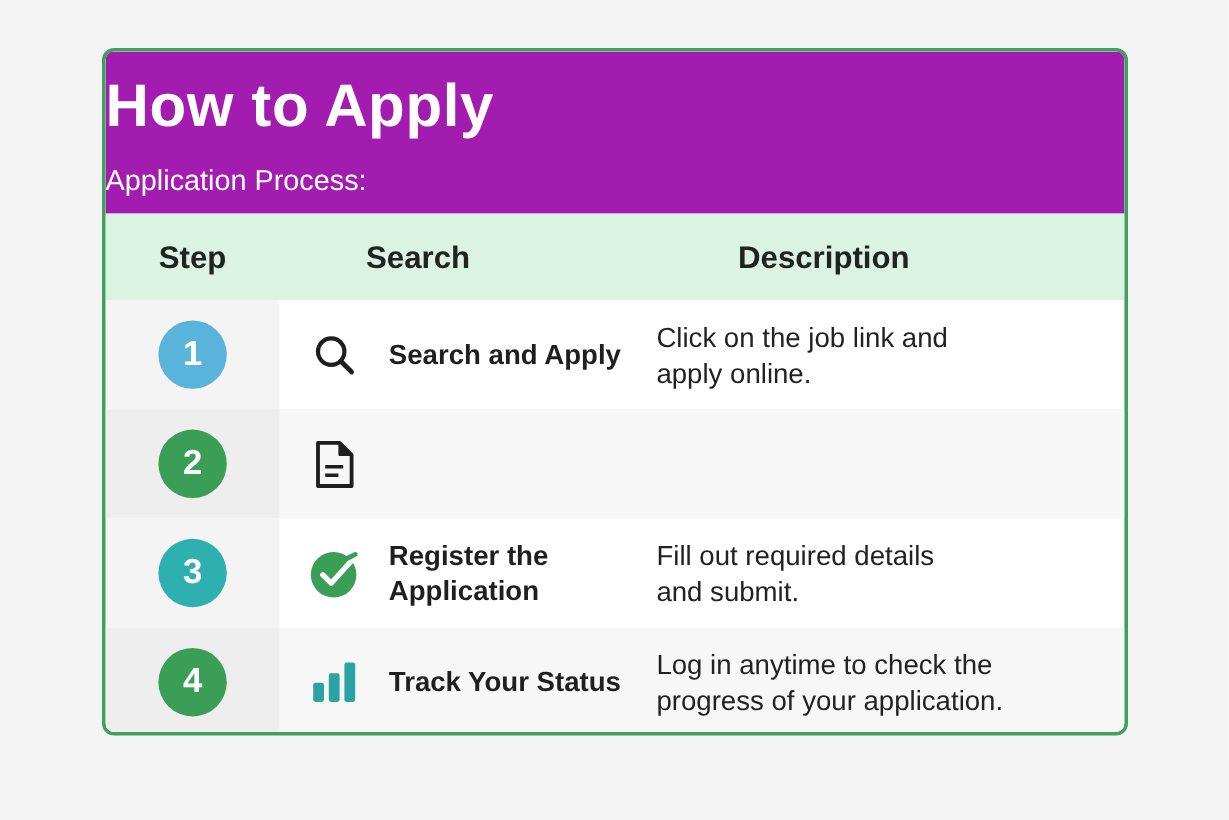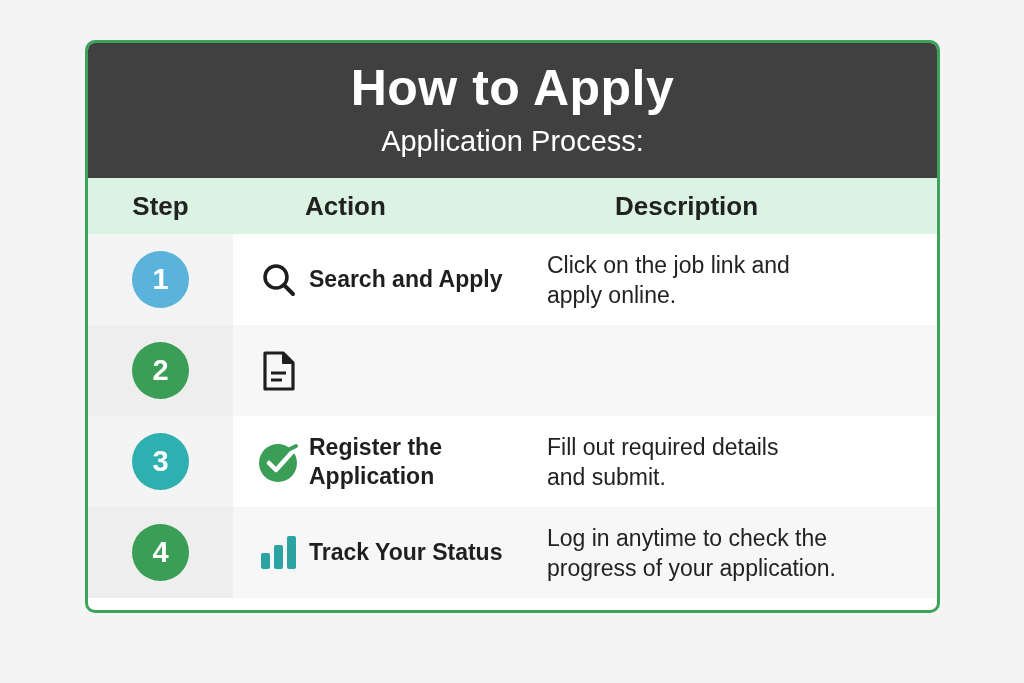--- a/index.html
+++ b/index.html
@@ -7,27 +7,27 @@
     width:1024px; height:683px; background:#f4f4f4;
     font-family:"Liberation Sans", "DejaVu Sans", sans-serif;
     position:relative; overflow:hidden;
   }
   .card {
     position:absolute; left:85px; top:40px; width:855px; height:573px;
     box-sizing:border-box; border:3px solid #3da25a; border-radius:10px;
     background:#ffffff; overflow:hidden;
   }
   .banner {
-    height:135px; background:#404040; color:#fff; text-align:center;
+    height:135px; background:#a21caf; color:#fff; 
     box-sizing:border-box; padding-top:14px;
   }
   .title { font-size:50px; font-weight:bold; line-height:62px; letter-spacing:0.5px; }
-  .subtitle { font-size:29px; line-height:40px; margin-top:2px; }
+  .subtitle { font-size:24px; line-height:40px; margin-top:12px; }
   .colhead {
-    height:56px; background:#daf3e2; display:flex; align-items:center;
+    height:72px; background:#daf3e2; display:flex; align-items:center;
     font-size:26px; font-weight:bold; color:#222;
   }
   .ch-step { width:145px; text-align:center; }
   .ch-action { width:310px; padding-left:72px; box-sizing:border-box; }
   .ch-desc { flex:1; text-align:left; padding-left:72px; box-sizing:border-box; }
   .row { height:91px; display:flex; align-items:center; }
   .row.alt { background:#f7f7f7; }
   .cell-step {
     width:145px; height:100%; display:flex; align-items:center; justify-content:center;
     background:#f4f4f4;
@@ -35,39 +35,39 @@
   .row.alt .cell-step { background:#eeeeee; }
   .num {
     width:57px; height:57px; border-radius:50%; color:#fff; font-size:29px; font-weight:bold;
     display:flex; align-items:center; justify-content:center;
   }
   .cell-action {
     width:312px; height:100%; display:flex; align-items:center; padding-left:24px; box-sizing:border-box;
   }
   .icon { width:44px; height:44px; display:flex; align-items:center; justify-content:center; flex:0 0 44px; }
   .action-label {
-    margin-left:8px; font-size:23px; font-weight:bold; color:#1f1f1f; line-height:29px;
+    margin-left:23px; font-size:23px; font-weight:bold; color:#1f1f1f; line-height:29px;
     white-space:pre-line;
   }
   .cell-desc {
     flex:1; font-size:23px; color:#222; line-height:30px; padding-left:2px; white-space:pre-line;
   }
 </style>
 </head>
 <body>
 
 <div class="card">
   <div class="banner">
     <div class="title">How to Apply</div>
     <div class="subtitle">Application Process:</div>
   </div>
 
   <div class="colhead">
     <div class="ch-step">Step</div>
-    <div class="ch-action">Action</div>
+    <div class="ch-action">Search</div>
     <div class="ch-desc">Description</div>
   </div>
 
   <div class="row">
     <div class="cell-step">
       <div class="num" style="background:#5ab3da">1</div>
     </div>
     <div class="cell-action">
       <span class="icon">
         <svg width="40" height="40" viewBox="0 0 40 40">

